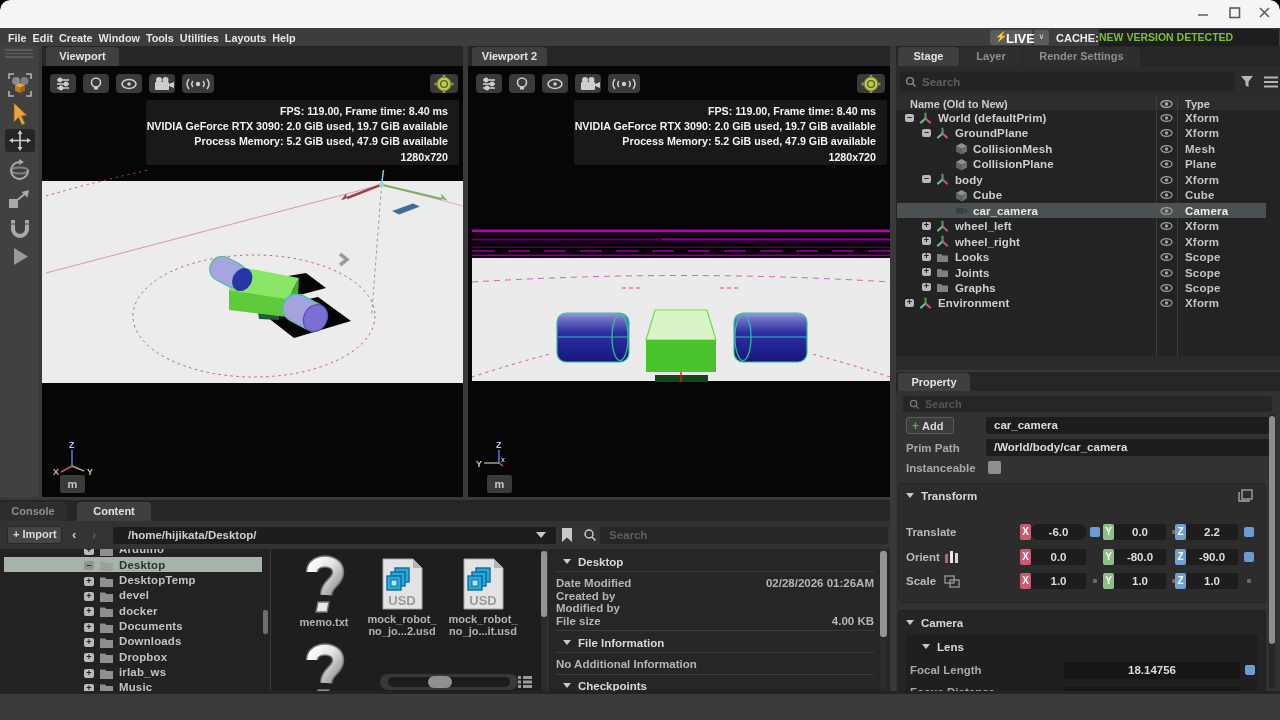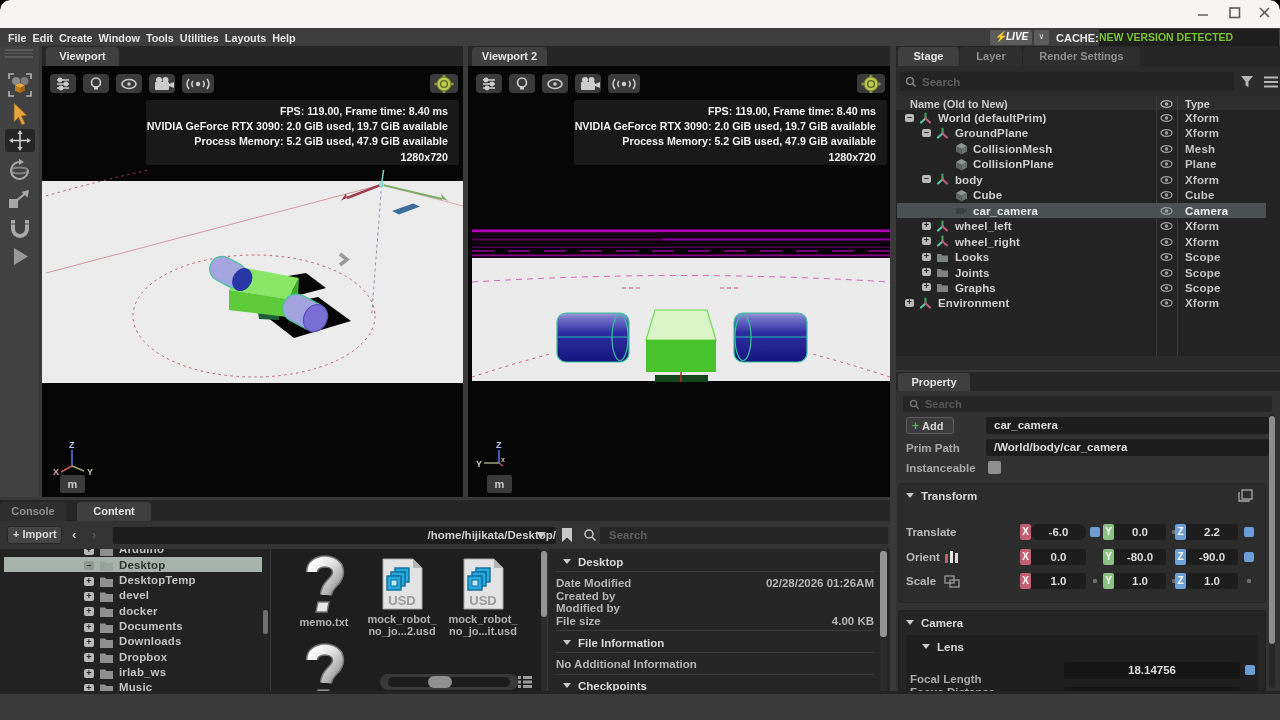--- a/index.html
+++ b/index.html
@@ -27,21 +27,21 @@
 <svg class="abs" style="left:1190px;top:4px;" width="88" height="20" viewBox="0 0 88 20">
   <line x1="8" y1="11" x2="18" y2="11" stroke="#5c5c5c" stroke-width="1.6"></line>
   <rect x="40" y="4" width="9.5" height="9.5" fill="none" stroke="#5c5c5c" stroke-width="1.6"></rect>
   <path d="M70 4 L79 13 M79 4 L70 13" stroke="#5c5c5c" stroke-width="1.6"></path>
 </svg>
 
 <div class="abs" style="left:0;top:28px;width:1280px;height:18px;background:#3d3d3d;"></div>
 <div class="abs b" style="left:8px;top:32px;color:#e6e6e6;font-size:10.8px;letter-spacing:0px;">File&nbsp;&nbsp;Edit&nbsp;&nbsp;Create&nbsp;&nbsp;Window&nbsp;&nbsp;Tools&nbsp;&nbsp;Utilities&nbsp;&nbsp;Layouts&nbsp;&nbsp;Help</div>
 <div class="abs" style="left:990px;top:29.5px;width:42px;height:15px;background:#5b5b5b;border-radius:2px;"></div>
 <div class="abs b" style="left:995px;top:31px;color:#ffd21e;font-size:10px;">⚡</div>
-<div class="abs b" style="left:1006px;top:31px;color:#fff;font-size:10px;font-style:italic;">LIVE</div>
+<div class="abs b" style="left:1006px;top:31px;color:#fff;font-size:13px;">LIVE</div>
 <div class="abs" style="left:1034px;top:29.5px;width:15px;height:15px;background:#5b5b5b;border-radius:2px;color:#ddd;font-size:8px;text-align:center;line-height:14px;">∨</div>
 <div class="abs b" style="left:1056px;top:31.5px;color:#ececec;font-size:11px;">CACHE:</div>
 <div class="abs" style="left:1099px;top:28.5px;width:180px;height:17px;background:#1e1e1e;"></div>
 <div class="abs b" style="left:1099px;top:31px;width:180px;text-align:left;color:#79c32b;font-size:10.5px;">NEW VERSION DETECTED</div>
 
 <div class="abs" style="left:0;top:46px;width:39px;height:451px;background:#414141;"></div>
 <div class="abs" style="left:5px;top:49px;width:28px;height:1.5px;background:#595959;"></div>
 <div class="abs" style="left:5px;top:52.5px;width:28px;height:1.5px;background:#595959;"></div>
 <div class="abs" style="left:5px;top:56px;width:28px;height:1.5px;background:#595959;"></div>
 <div id="ltb">
@@ -583,41 +583,41 @@
  <div class="dot" style="left:1172px;top:579px;"></div>
  <div class="badge" style="left:1175px;top:573px;background:#6fa0d3;">Z</div>
  <div class="field" style="left:1186px;top:573px;width:52px;height:16px;line-height:16px;text-align:center;">1.0</div>
  <div class="dot" style="left:1247px;top:579px;"></div>
 </div>
 
  <div class="abs" style="left:898px;top:610px;width:368px;height:81px;background:#252525;border:1px solid #202020;border-radius:3px 3px 0 0;"></div>
  <div class="sechdr" style="left:906px;top:617px;"><span class="caret"></span>Camera</div>
  <div class="abs" style="left:906px;top:635px;width:352px;height:56px;background:#1f1f1f;"></div>
  <div class="sechdr" style="left:922px;top:641px;"><span class="caret"></span>Lens</div>
- <div class="lbl" style="left:910px;top:664px;color:#a9a9a9;margin-top:9px;">Focal Length</div>
+ <div class="lbl" style="left:910px;top:664px;color:#a9a9a9;">Focal Length</div>
  <div class="field" style="left:1064px;top:662px;width:176px;height:17px;line-height:17px;text-align:center;background:#161616;">18.14756</div>
  <div class="ind" style="left:1245px;top:665px;"></div>
  <div class="lbl" style="left:910px;top:686px;color:#a9a9a9;">Focus Distance</div>
  <div class="field" style="left:1064px;top:687px;width:176px;height:4px;background:#161616;"></div>
 
  <div class="abs" style="left:1269px;top:414px;width:6px;height:274px;background:#262626;border-radius:3px;"></div>
  <div class="abs" style="left:1269px;top:416px;width:6px;height:228px;background:#8d8d8d;border-radius:3px;"></div>
 </div>
 
 <div id="content">
  <div class="tabstrip" style="left:0;top:500px;width:890px;height:21px;"></div>
  <div class="tab" style="left:0px;width:66px;top:502px;height:19px;line-height:19px;">Console</div>
  <div class="tab on" style="left:77px;width:74px;top:502px;height:19px;line-height:19px;">Content</div>
 
  <div class="abs" style="left:0;top:521px;width:890px;height:28px;background:#333333;"></div>
  <div class="abs" style="left:7px;top:526px;width:55px;height:18px;background:#454545;border:1px solid #272727;border-radius:3px;"></div>
  <div class="abs b" style="left:13px;top:528px;color:#dadada;font-size:11px;">+ Import</div>
  <div class="abs b" style="left:72px;top:527px;color:#cccccc;font-size:13px;">‹</div>
  <div class="abs b" style="left:92px;top:527px;color:#5a5a5a;font-size:13px;">›</div>
- <div class="field" style="left:113px;top:527px;width:443px;height:17px;line-height:17px;padding-left:9px;color:#cfcfcf;text-align:right;">/home/hijikata/Desktop/</div>
+ <div class="field" style="left:113px;top:527px;width:443px;height:17px;line-height:17px;padding-left:15px;color:#cfcfcf;">/home/hijikata/Desktop/</div>
  <div class="abs" style="left:536px;top:532px;width:0;height:0;border-left:5px solid transparent;border-right:5px solid transparent;border-top:6px solid #c9c9c9;"></div>
  <svg class="abs" style="left:560px;top:527px;" width="14" height="16" viewBox="0 0 14 16">
         <path d="M2 1 L12 1 L12 15 L7 10.5 L2 15 Z" fill="#c9c9c9"></path>
       </svg>
  <svg class="abs" style="left:583px;top:528px;" width="14" height="14" viewBox="0 0 14 14">
         <circle cx="6" cy="6" r="4" fill="none" stroke="#c9c9c9" stroke-width="1.5"></circle>
         <line x1="9" y1="9" x2="12.5" y2="12.5" stroke="#c9c9c9" stroke-width="1.5"></line>
       </svg>
  <div class="field" style="left:600px;top:527px;width:288px;height:17px;line-height:17px;padding-left:9px;background:#262626;color:#5e5e5e;">Search</div>
 

